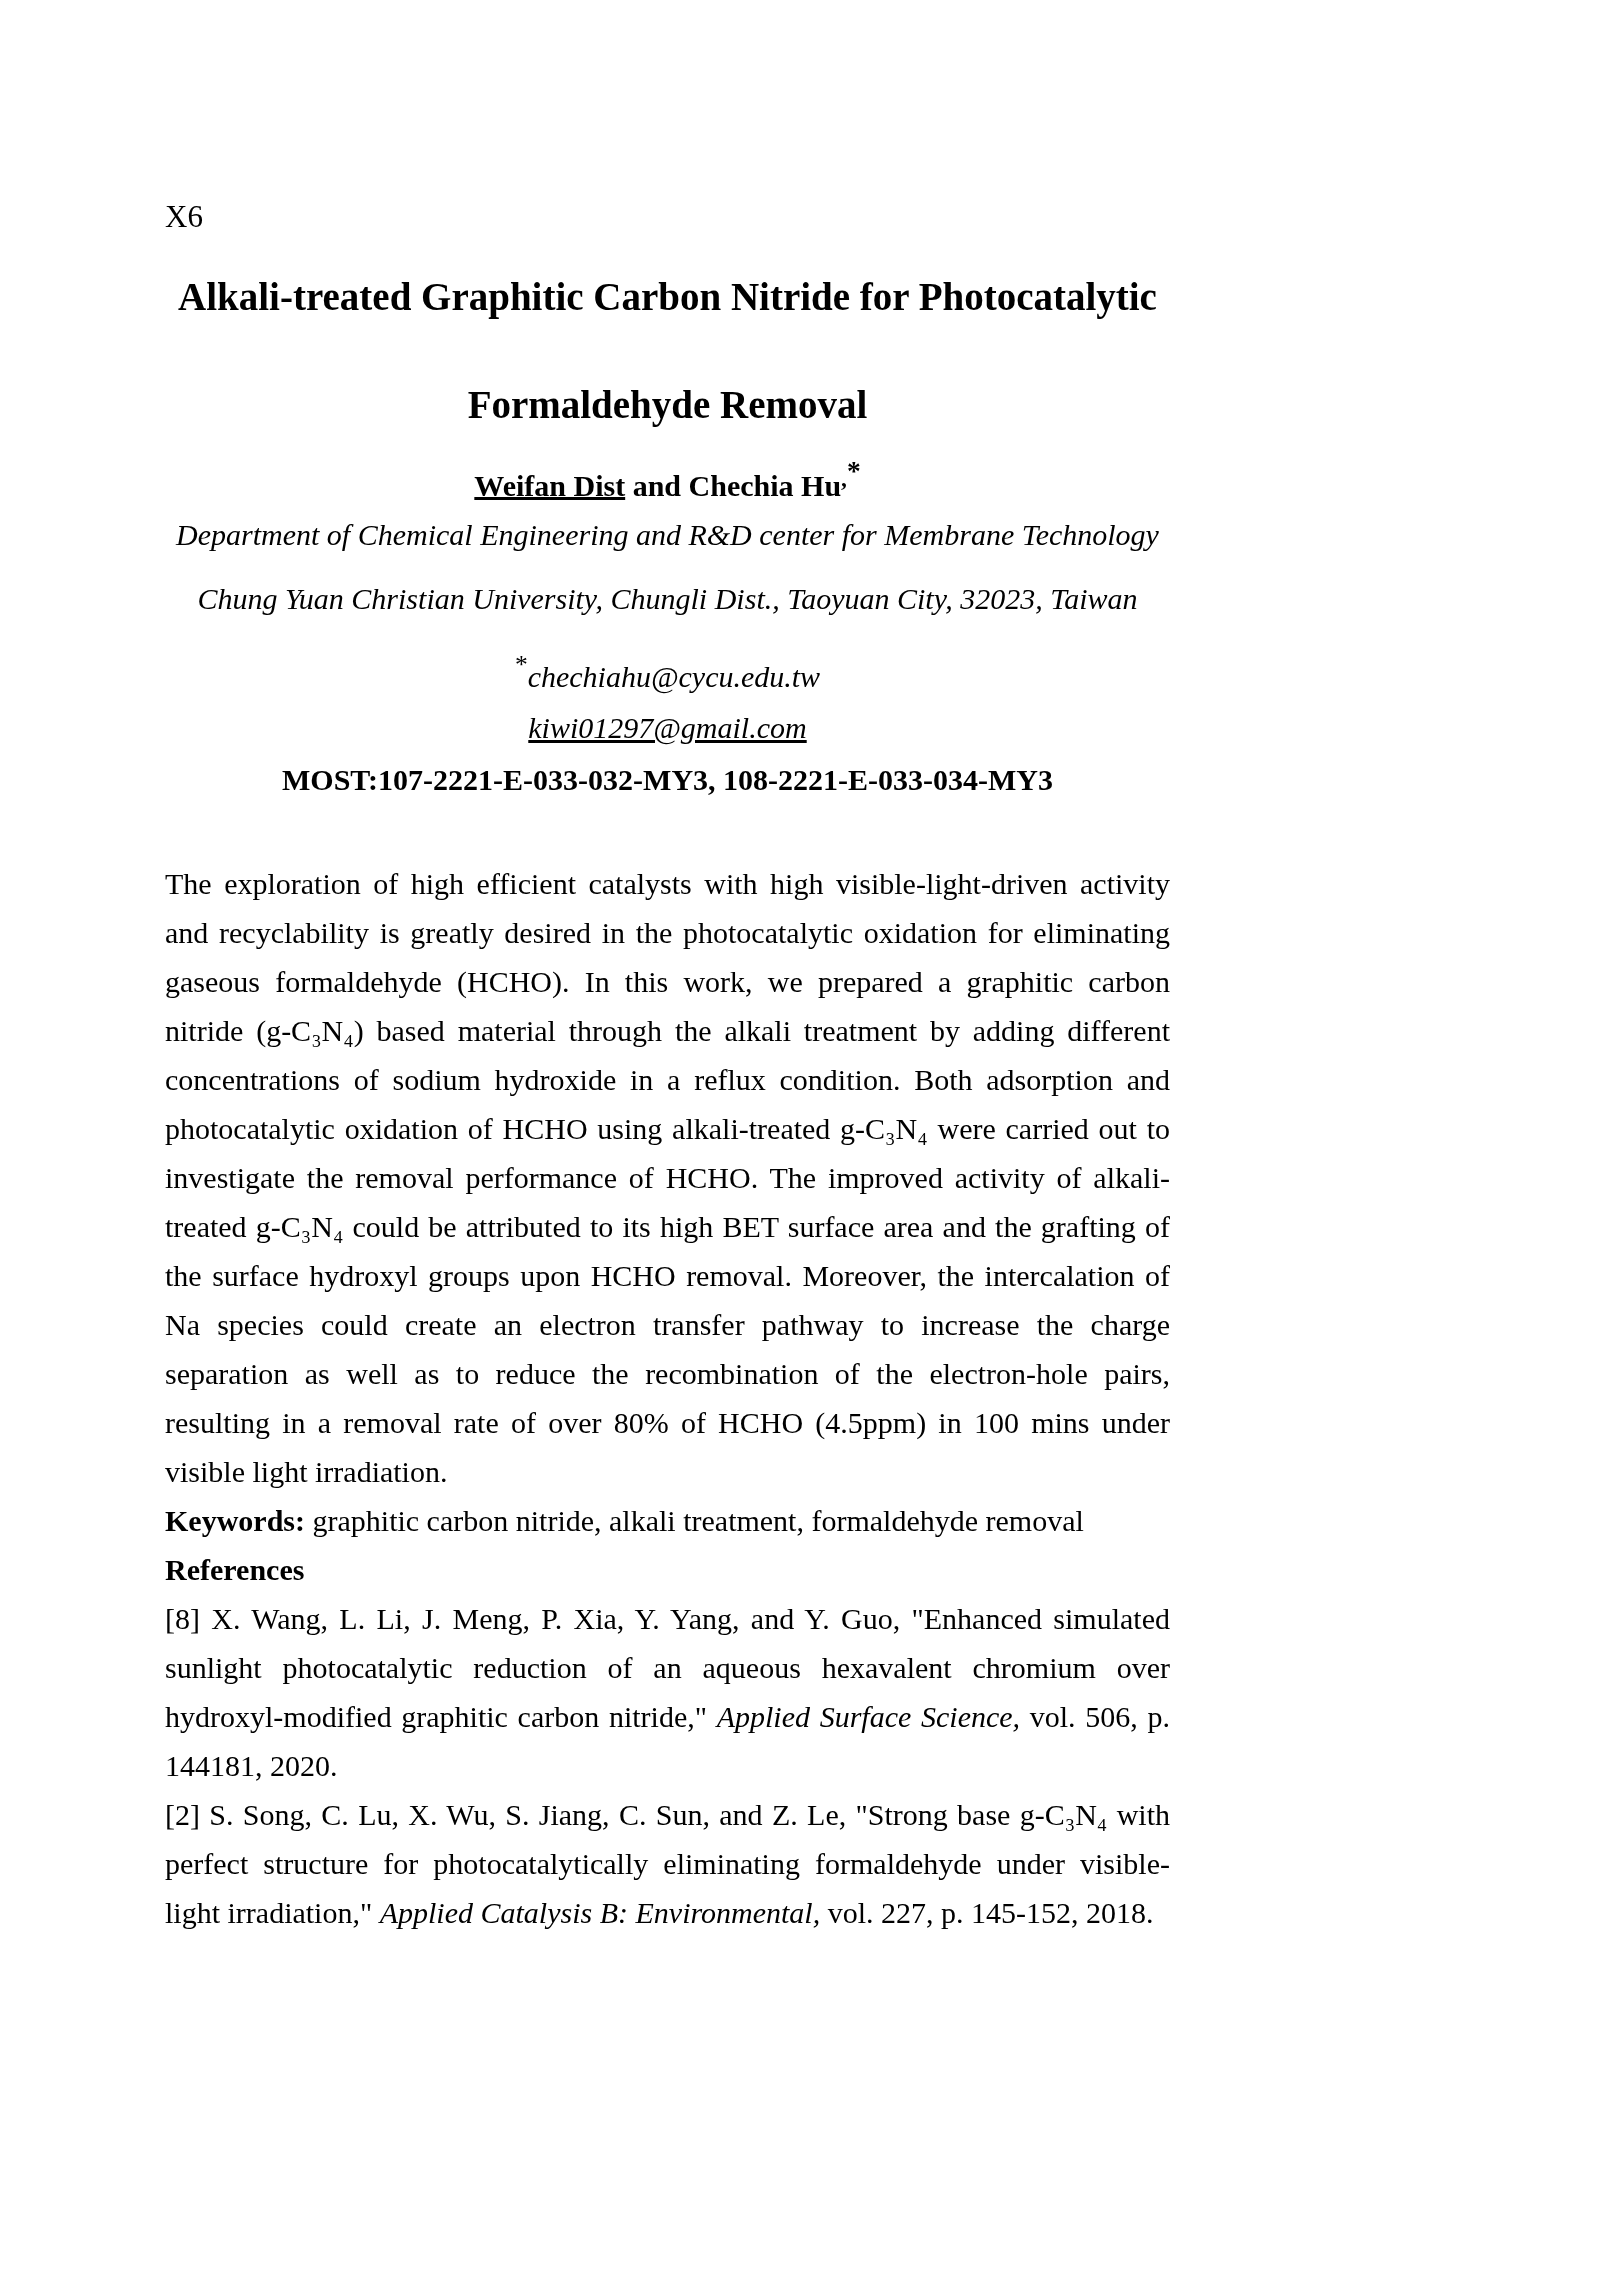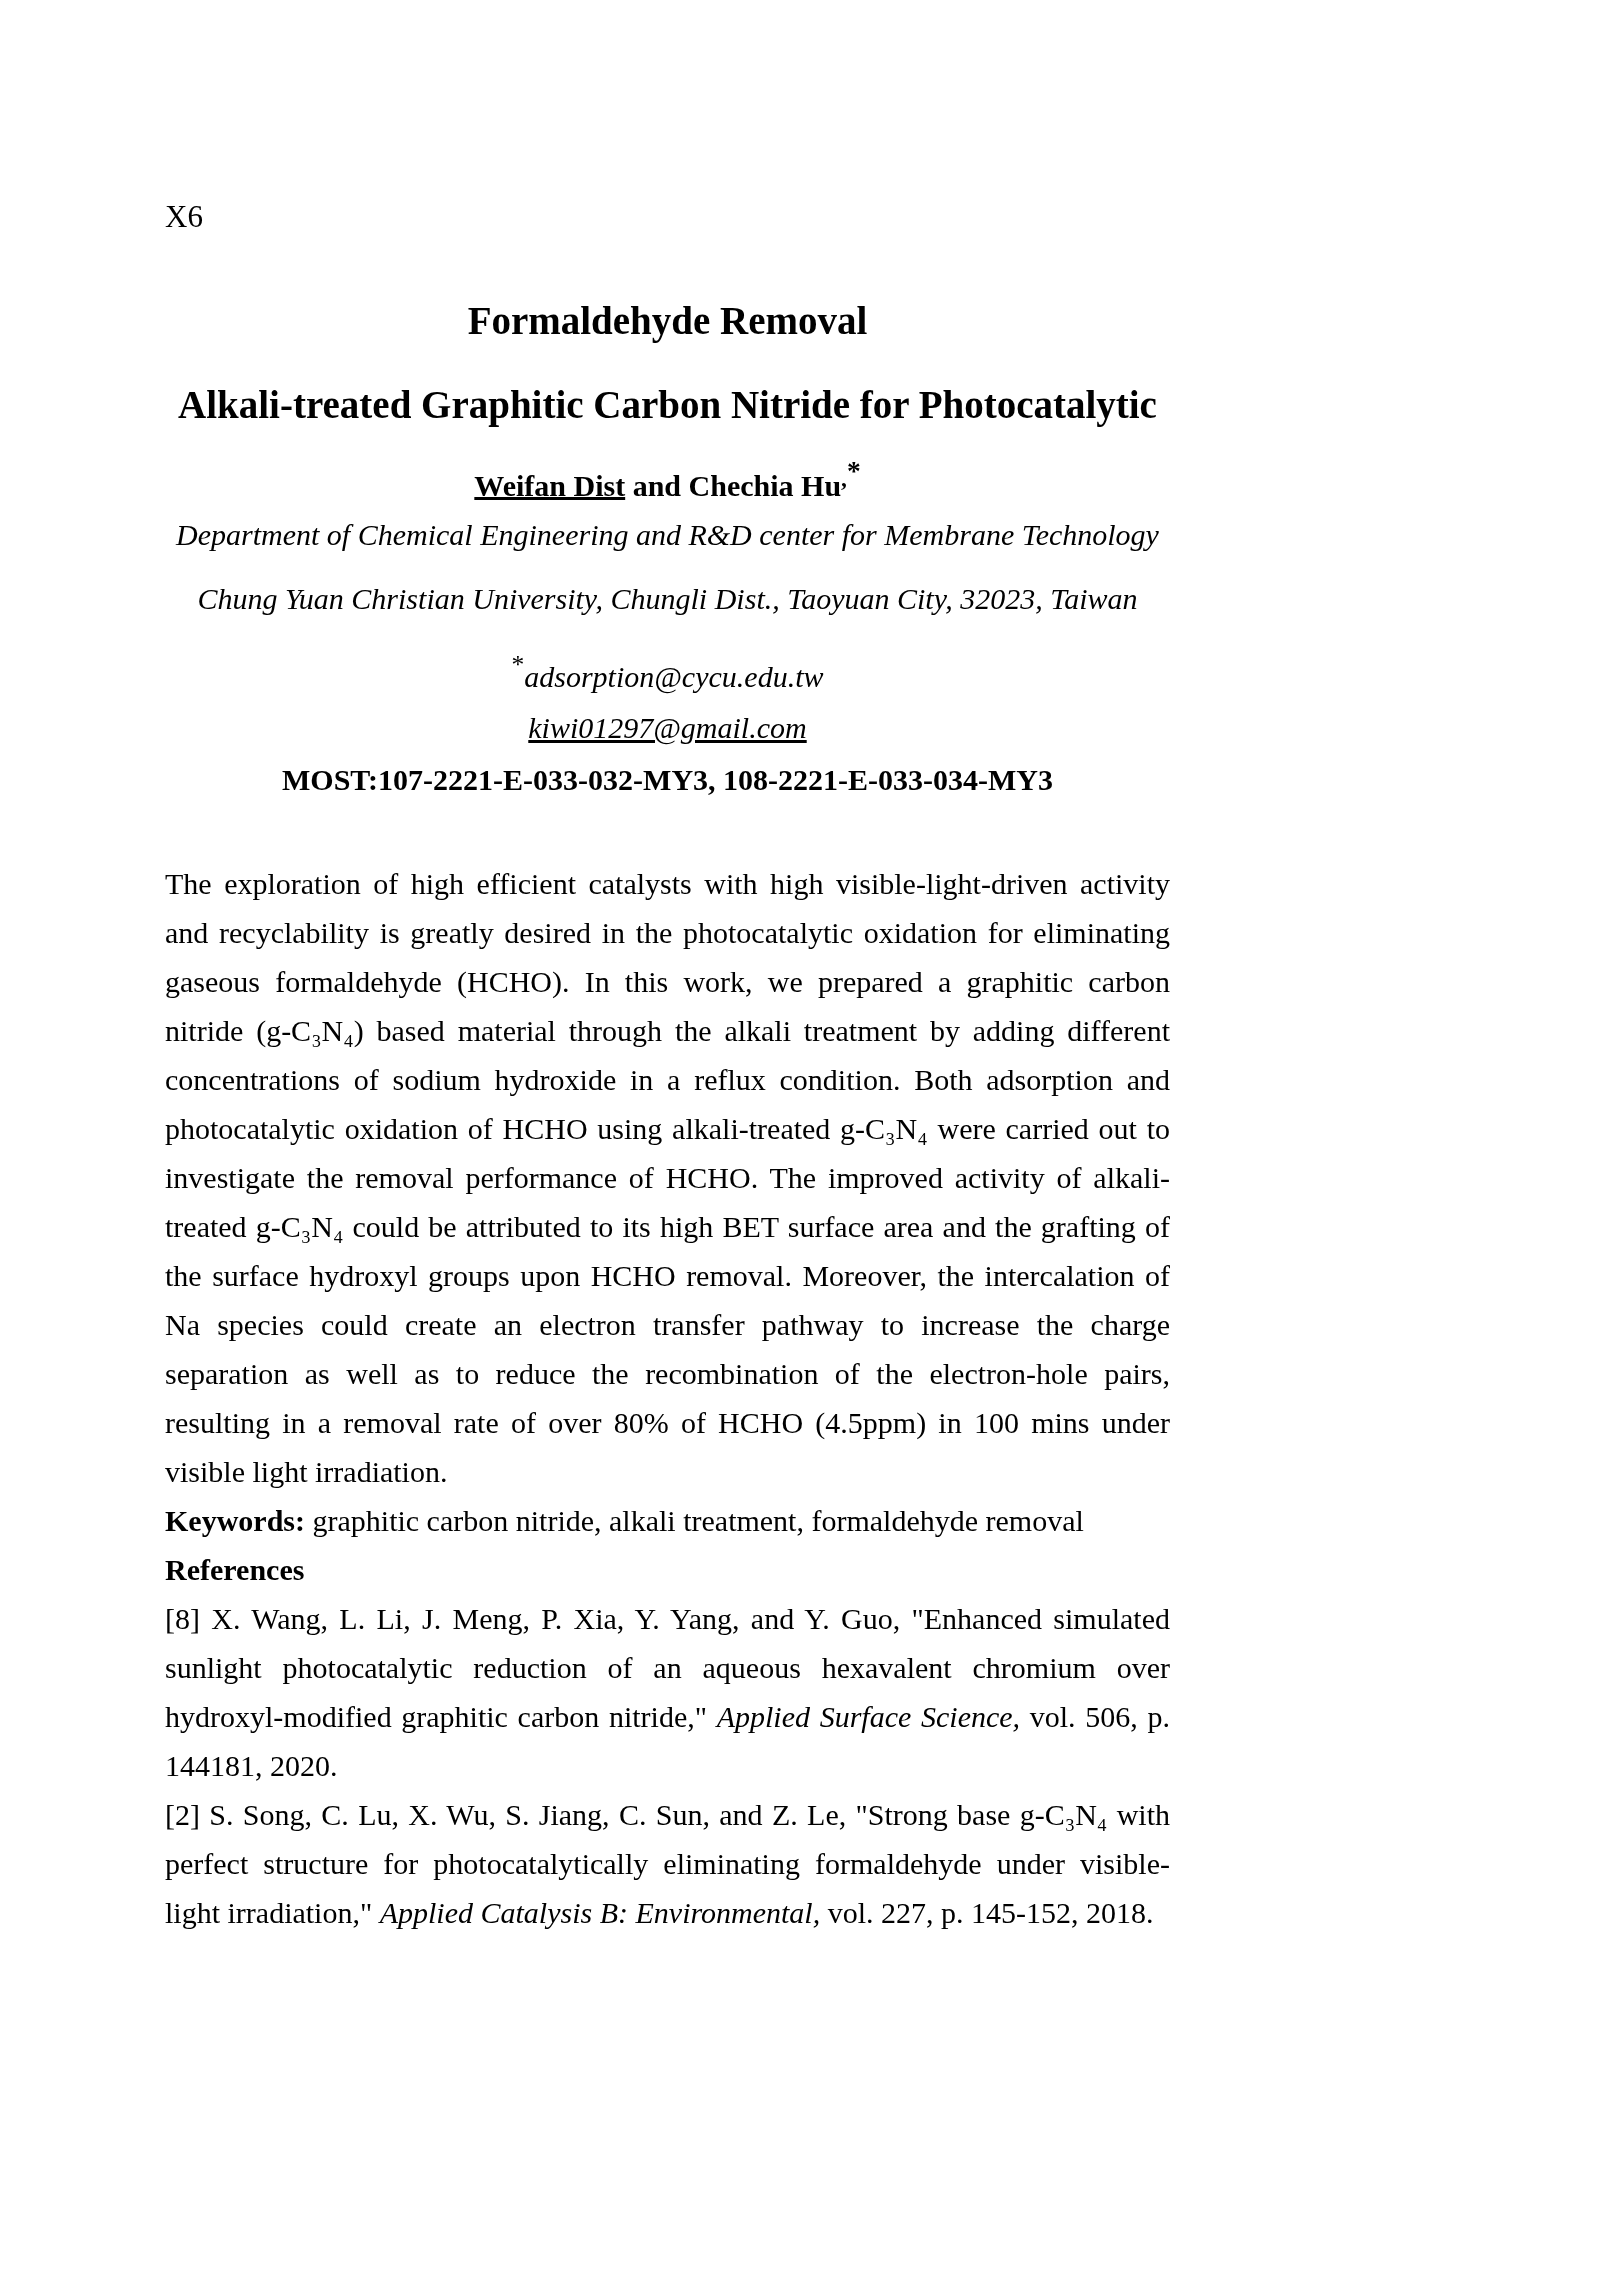--- a/index.html
+++ b/index.html
@@ -98,31 +98,31 @@
   }
   .reference-item .journal { font-style: italic; }
 </style>
 </head>
 <body>
 
 <div class="page">
 
   <div class="page-label">X6</div>
 
+  <div class="title-line l1">Alkali-treated Graphitic Carbon Nitride for Photocatalytic</div>
+
   <div class="title-line l2">Formaldehyde Removal</div>
-
-  <div class="title-line l1">Alkali-treated Graphitic Carbon Nitride for Photocatalytic</div>
 
   <div class="authors-line"><span class="author-underlined">Weifan Dist</span><span> and </span><span>Chechia Hu</span><sup class="comma">,</sup><sup class="star">*</sup></div>
 
   <div class="affil-line a1">Department of Chemical Engineering and R&amp;D center for Membrane Technology</div>
 
   <div class="affil-line a2">Chung Yuan Christian University, Chungli Dist., Taoyuan City, 32023, Taiwan</div>
 
-  <div class="email-line e1"><sup class="star">*</sup><span>adsorption@cycu.edu.tw</span></div>
+  <div class="email-line e1"><sup class="star">*</sup><span>chechiahu@cycu.edu.tw</span></div>
 
   <div class="email-line e2"><span class="email-underlined">kiwi01297@gmail.com</span></div>
 
   <div class="grant-line">MOST:107-2221-E-033-032-MY3, 108-2221-E-033-034-MY3</div>
 
   <div class="abstract-para">The exploration of high efficient catalysts with high visible-light-driven activity and recyclability is greatly desired in the photocatalytic oxidation for eliminating gaseous formaldehyde (HCHO). In this work, we prepared a graphitic carbon nitride (g-C₃N₄) based material through the alkali treatment by adding different concentrations of sodium hydroxide in a reflux condition. Both adsorption and photocatalytic oxidation of HCHO using alkali-treated g-C₃N₄ were carried out to investigate the removal performance of HCHO. The improved activity of alkali-treated g-C₃N₄ could be attributed to its high BET surface area and the grafting of the surface hydroxyl groups upon HCHO removal. Moreover, the intercalation of Na species could create an electron transfer pathway to increase the charge separation as well as to reduce the recombination of the electron-hole pairs, resulting in a removal rate of over 80% of HCHO (4.5ppm) in 100 mins under visible light irradiation.</div>
 
   <div class="keywords-line"><span class="kw-label">Keywords:</span><span> graphitic carbon nitride, alkali treatment, formaldehyde removal</span></div>
 
   <div class="references-heading">References</div>

